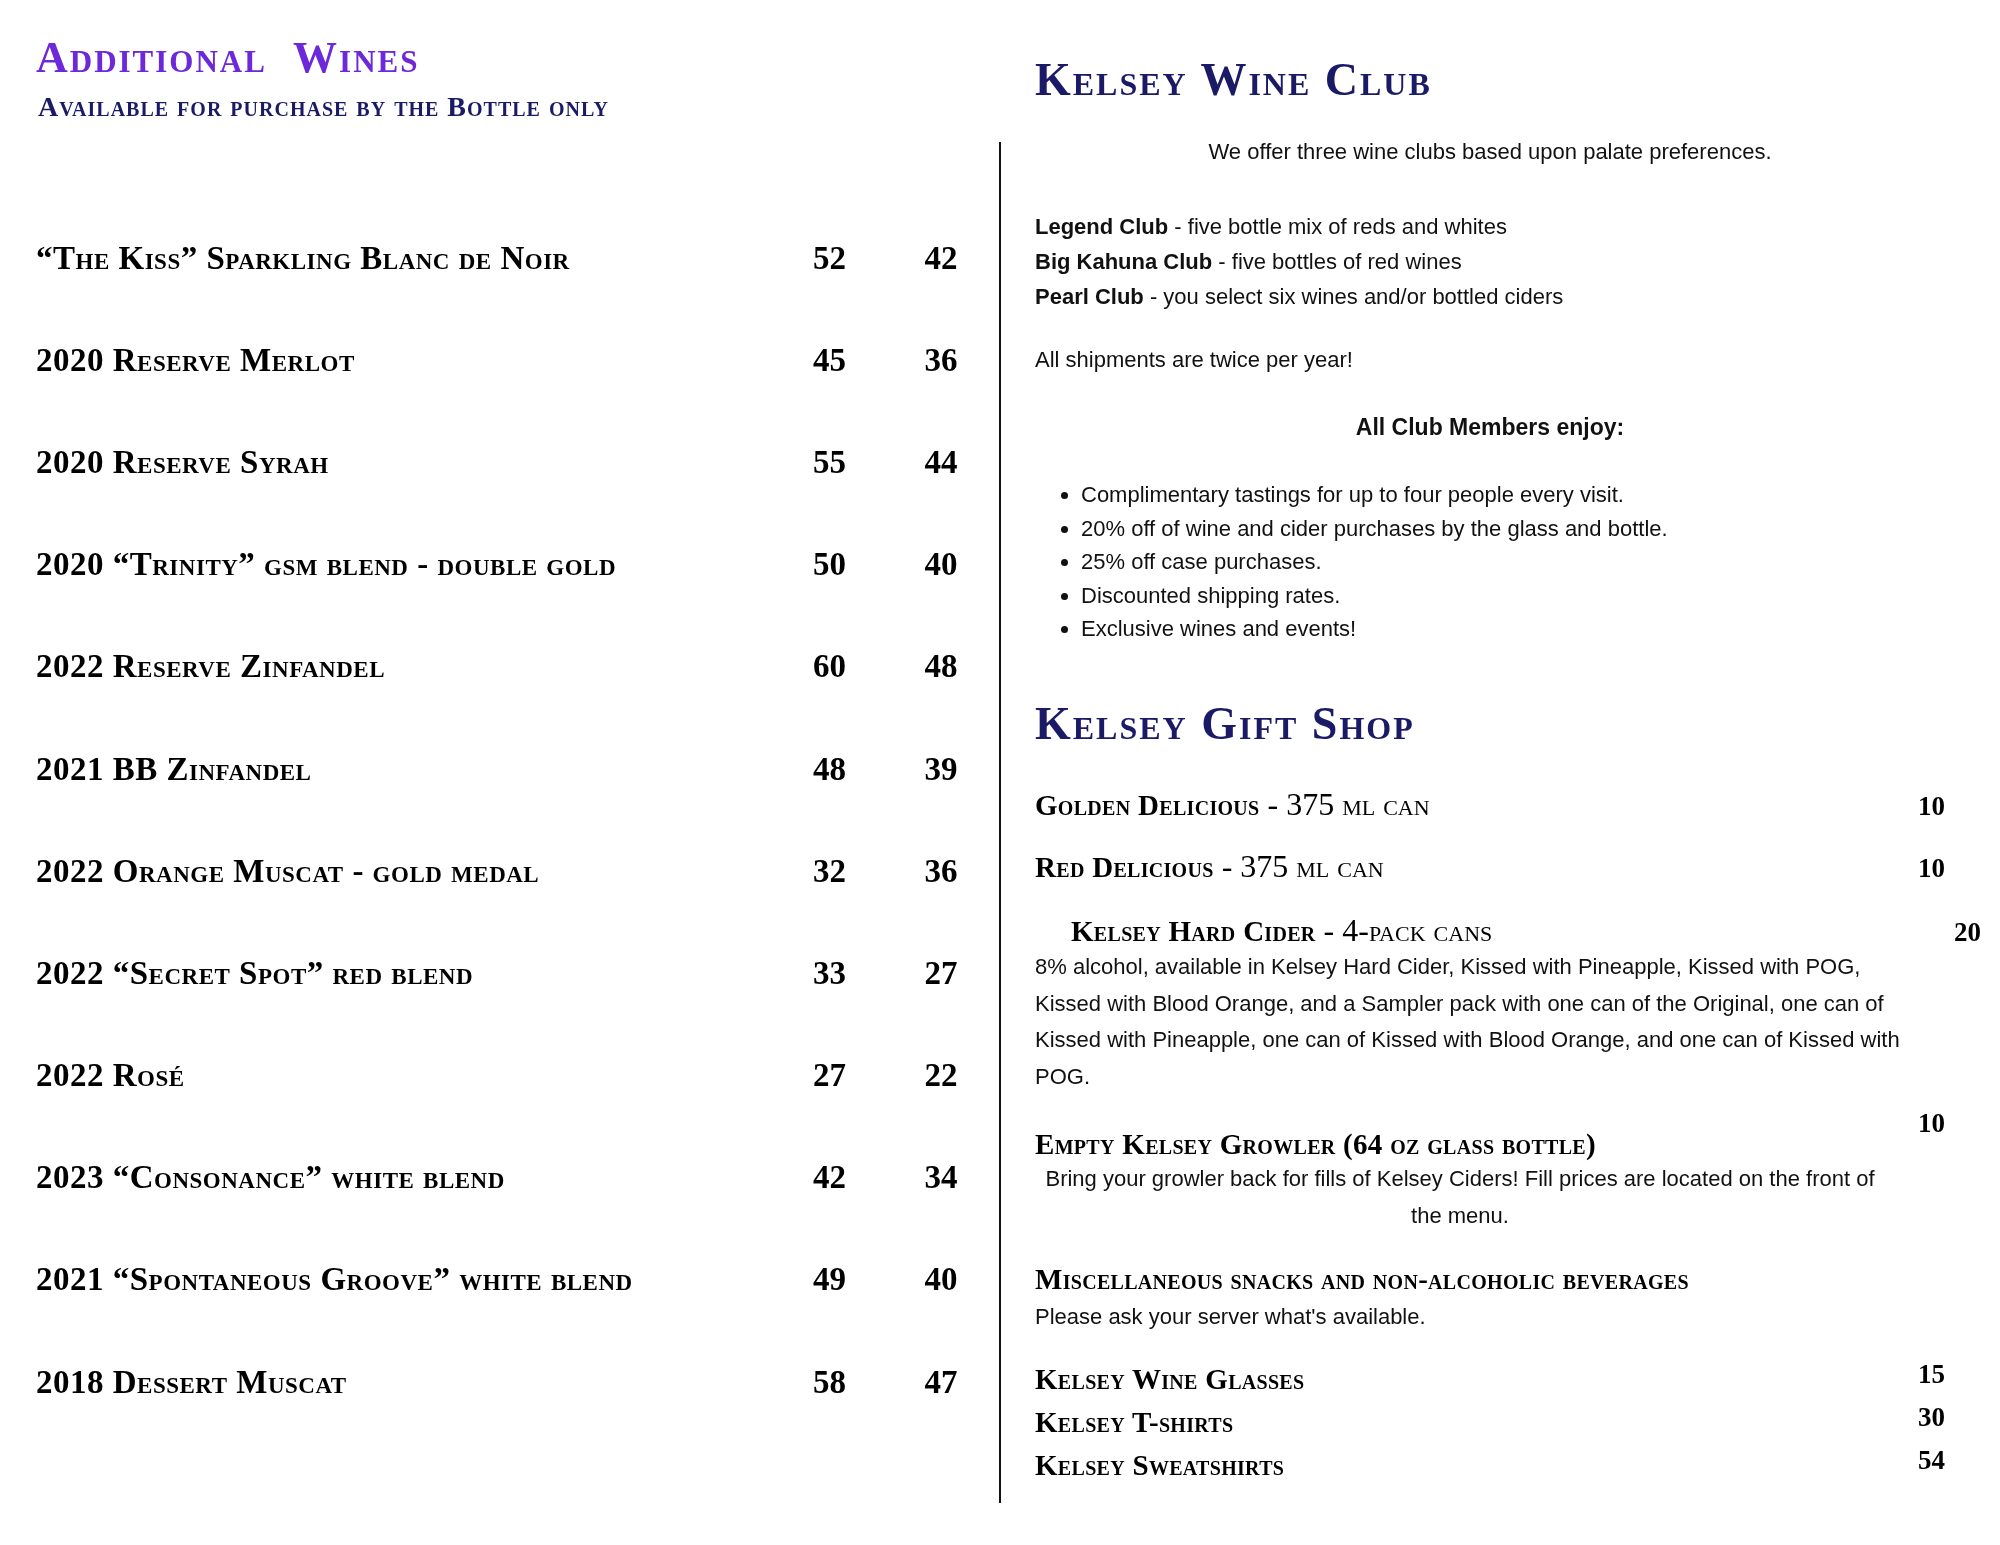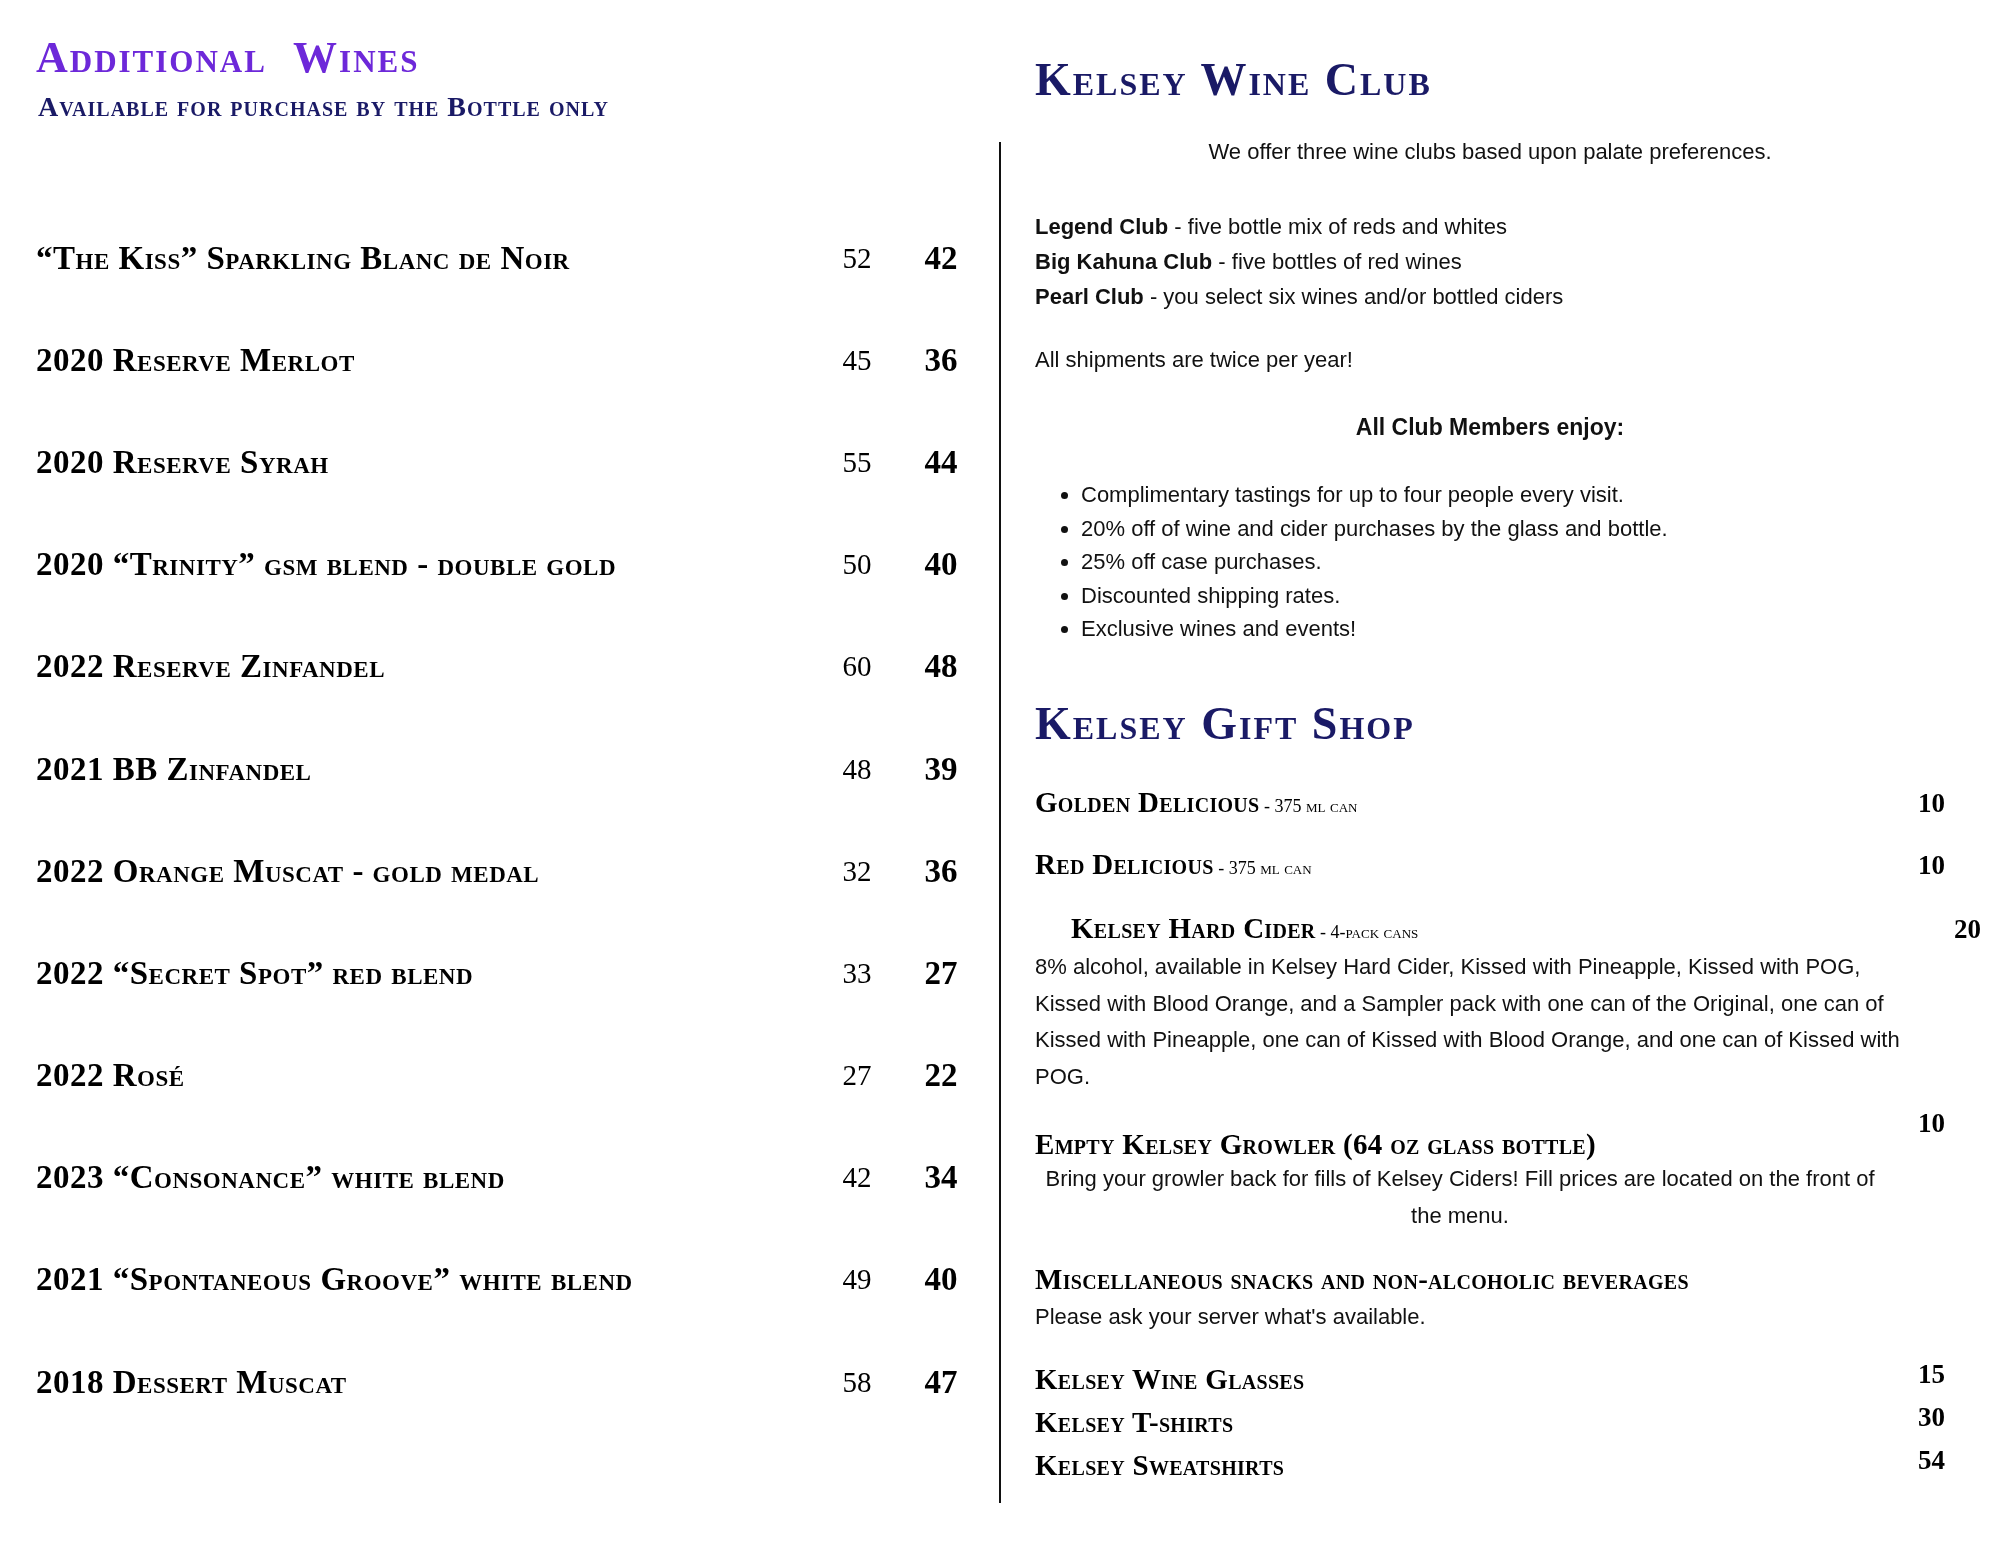--- a/index.html
+++ b/index.html
@@ -19,21 +19,21 @@
     position:absolute;left:38px;top:92px;
     font-size:28px;font-weight:700;font-variant:small-caps;
     letter-spacing:1px;color:#1a1a66;line-height:1.1;
   }
   .wine-list{position:absolute;left:36px;top:207px;width:945px;}
   .wine-row{display:flex;align-items:center;height:102.2px;}
   .wine-name{
     flex:1;font-size:33px;font-weight:700;font-variant:small-caps;
     letter-spacing:.5px;white-space:nowrap;
   }
-  .wine-price1{width:88px;text-align:center;font-size:29px;font-weight:400;}
+  .wine-price1{width:88px;text-align:left;font-size:33px;font-weight:700;}
   .wine-price2{width:80px;text-align:center;font-size:33px;font-weight:700;}
 
   
   .divider{position:absolute;left:999px;top:142px;width:2px;height:1361px;background:#111;}
 
   
   .rc{position:absolute;left:1035px;width:910px;}
   .rc-title{
     font-size:46px;font-weight:700;font-variant:small-caps;
     letter-spacing:2px;color:#1a1a66;text-align:left;line-height:1.05;
@@ -43,21 +43,21 @@
   .clubs{top:209px;font-size:22px;line-height:35px;color:#111;}
   .club-name{font-weight:700;}
   .ship{top:347px;font-size:22px;color:#111;}
   .enjoy{top:414px;font-size:23px;font-weight:700;text-align:center;color:#111;}
   .benefits{top:478px;}
   .benefits ul{margin:0;padding-left:46px;}
   .benefits li{font-size:22px;line-height:33.6px;color:#111;}
 
   .gift-row{display:flex;justify-content:space-between;align-items:baseline;}
   .gift-name{font-size:29px;font-weight:700;font-variant:small-caps;letter-spacing:.3px;}
-  .gift-suffix{font-size:18px;font-weight:400;font-variant:small-caps;}
+  .gift-suffix{font-size:32px;font-weight:400;font-variant:small-caps;}
   .gift-price{font-size:27px;font-weight:700;}
   .up{position:relative;top:-6px;}
   .para{font-family:"Liberation Sans",sans-serif;font-size:22px;line-height:36.5px;color:#111;}
 
   .g0{top:786px;} .g1{top:848px;} .g2{top:912px;margin-left:36px;}
   .g2d{top:949px;width:880px;}
   .g3p{top:1108px;text-align:right;}
   .g3n{top:1128px;}
   .g3d{top:1161px;width:850px;text-align:center;}
   .g4n{top:1263px;}

